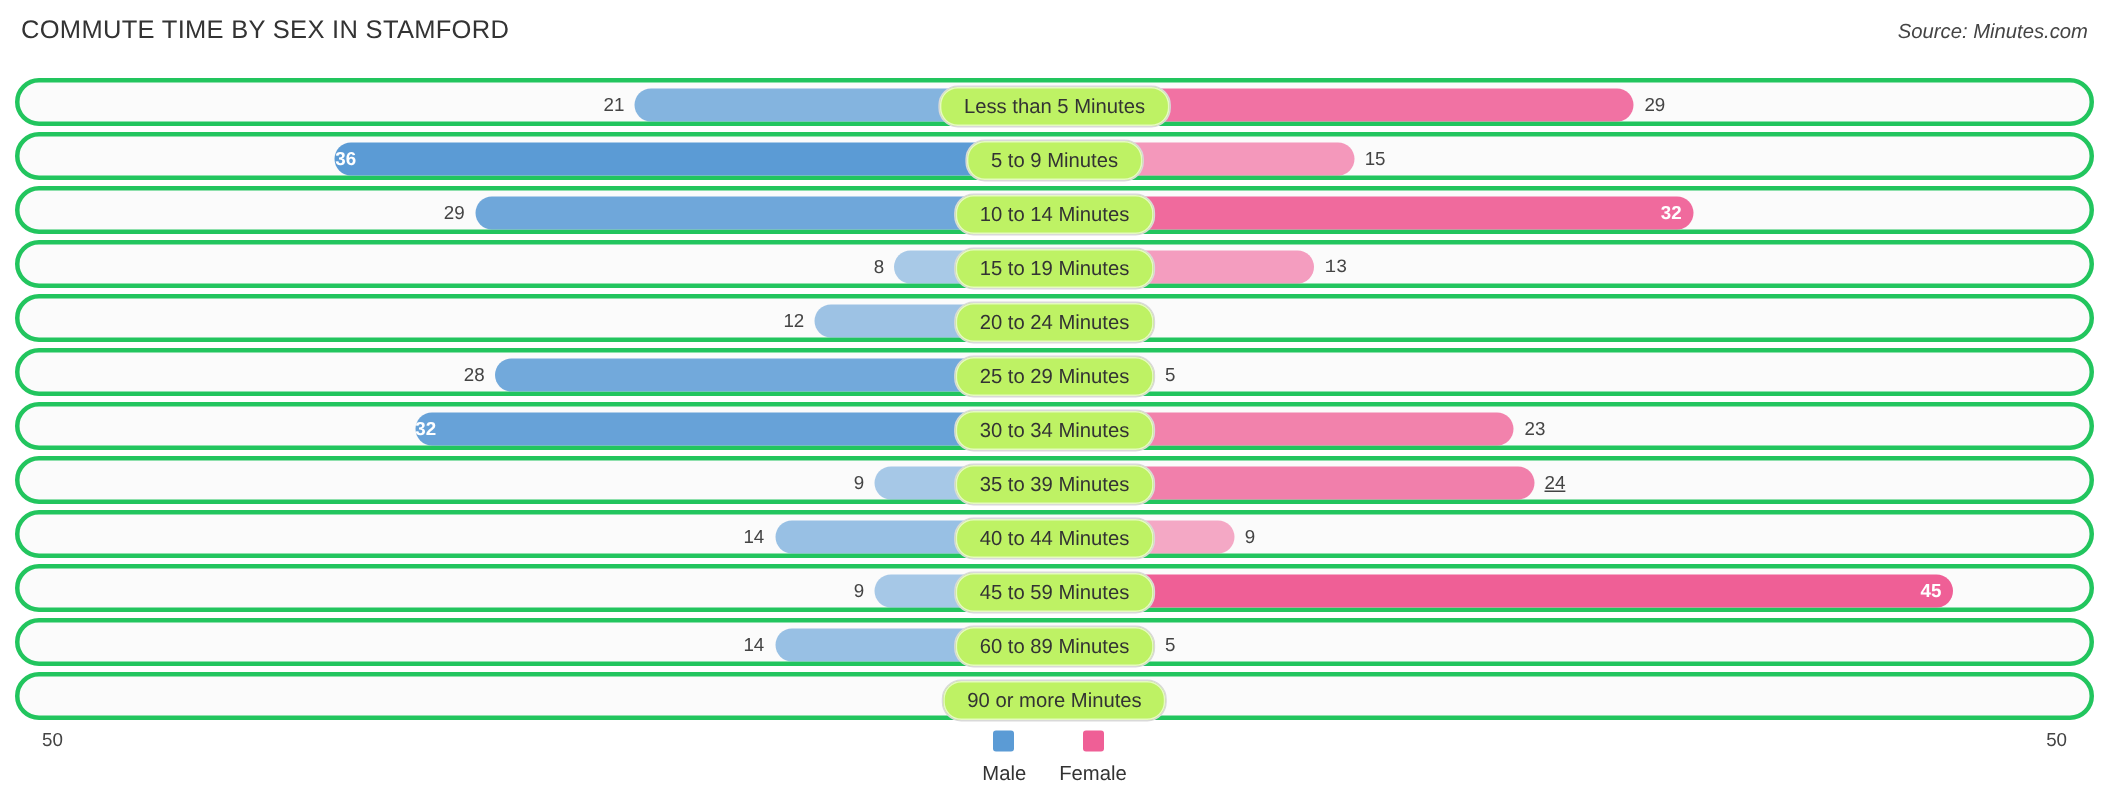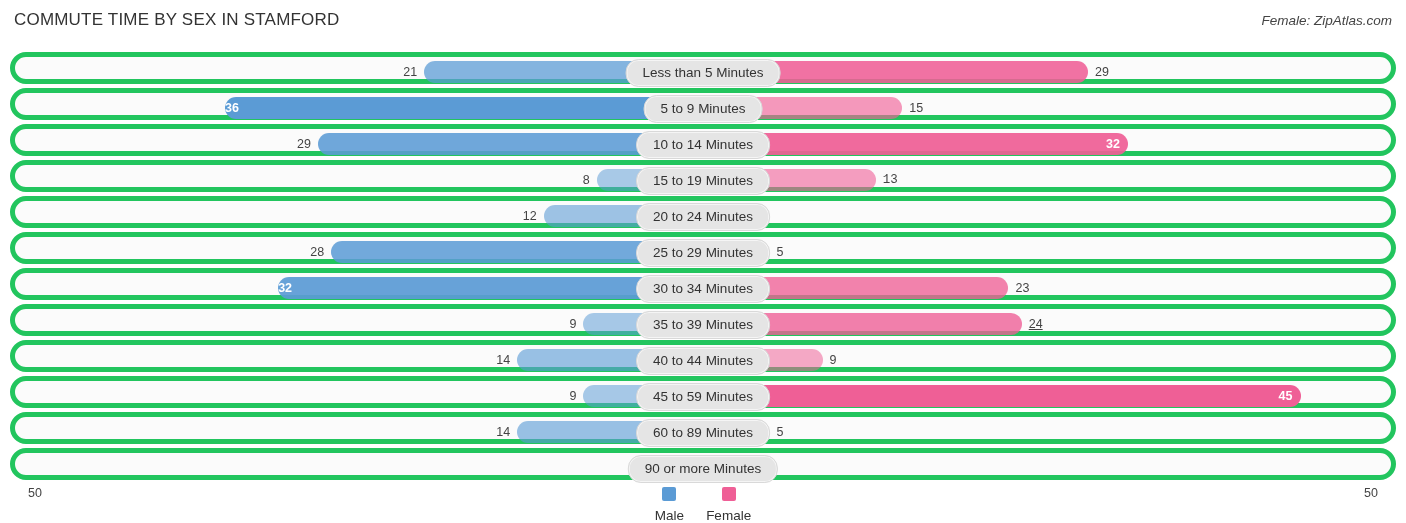--- a/index.html
+++ b/index.html
@@ -42,21 +42,21 @@
     position: absolute;
     left: 10px;
     top: 52px;
     width: 1386px;
     height: 432px;
   }
   .row {
     position: relative;
     height: 32px;
     margin-bottom: 4px;
-    border: 5px solid #22c55e;
+    border: 3px solid #22c55e;
     border-radius: 16px;
     background: #fbfbfb;
     box-sizing: border-box;
   }
   .row-inner {
     position: absolute;
     left: 24px;
     right: 24px;
     top: 0;
     bottom: 0;
@@ -88,21 +88,21 @@
     font-weight: bold;
   }
   .center-label {
     position: absolute;
     left: 50%;
     top: 2px;
     transform: translateX(-50%);
     height: 26px;
     line-height: 25px;
     padding: 0 16px;
-    background: #e5e5e5;
+    background: #bef264;
     border: 1px solid #d9d9d9;
     border-radius: 13px;
     font-size: 13.5px;
     color: #333333;
     white-space: nowrap;
     box-shadow: 0 0 0 1px rgba(255,255,255,0.6) inset;
   }
   .axis {
     position: absolute;
     left: 10px;
@@ -142,21 +142,21 @@
     border-radius: 2px;
     display: inline-block;
   }
 </style>
 </head>
 <body>
 
 <div class="page">
 
   <div class="title">COMMUTE TIME BY SEX IN STAMFORD</div>
-  <div class="source">Female: ZipAtlas.com</div>
+  <div class="source">Source: Minutes.com</div>
 
   <div class="chart" id="chart">
       <div class="row">
         <div class="row-inner">
           <div class="bar male" style="width: 21%; background: rgb(91, 155, 213); opacity: 0.741667;"></div>
           <div class="bar female" style="width: 29%; background: rgb(239, 95, 150); opacity: 0.879444;"></div>
           <span class="val" style="right: calc(71% + 7px);">21</span>
           <span class="val" style="left: calc(79% + 7px);">29</span>
           <div class="center-label">Less than 5 Minutes</div>
         </div>

